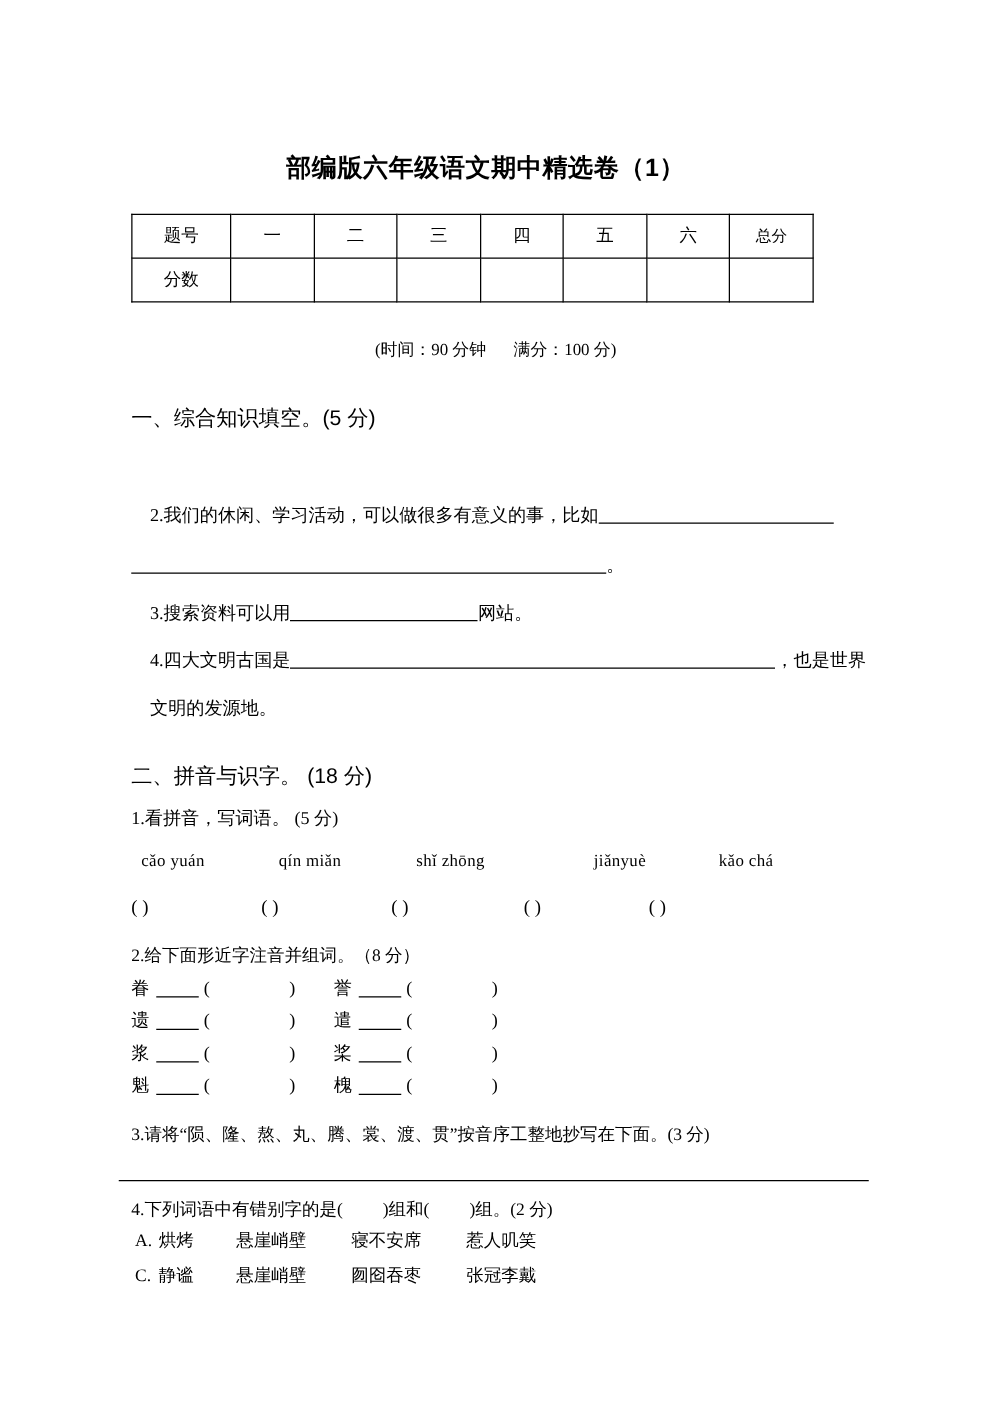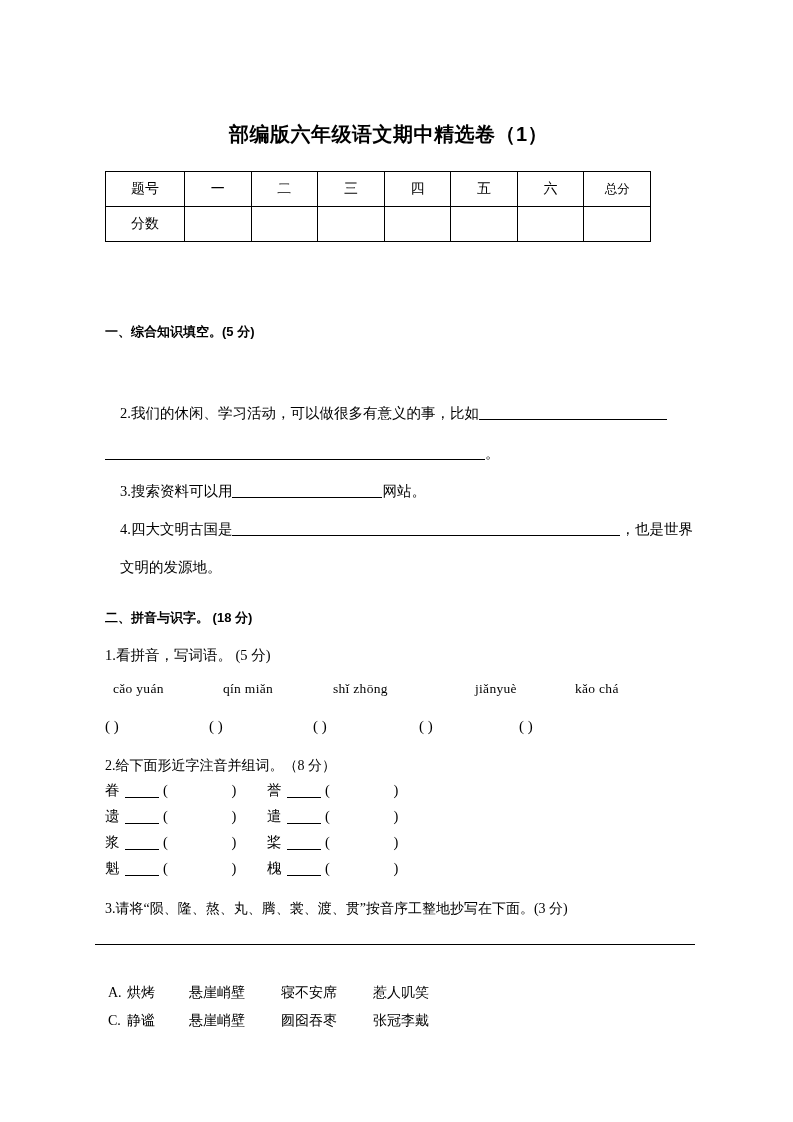--- a/index.html
+++ b/index.html
@@ -67,22 +67,22 @@
   .meta-line .gap { display: inline-block; width: 22px; }
 
   
   .row {
     position: absolute;
     font-size: 14.5px;
     line-height: 1.5;
     white-space: nowrap;
   }
   .section-head {
-    font-weight: bold;
-    font-size: 13px;
+    font-weight: normal;
+    font-size: 17px;
     font-family: "Liberation Sans", "DejaVu Sans", sans-serif;
   }
   .num { font-family: "Liberation Serif", "DejaVu Serif", serif; }
 
   
   .blank {
     display: inline-block;
     border-bottom: 1px solid #000;
     height: 1em;
     vertical-align: -2px;
@@ -190,20 +190,23 @@
       <td></td>
       <td></td>
       <td></td>
       <td></td>
       <td></td>
       <td></td>
     </tr>
   </tbody>
     </table>
 
+  <div class="meta-line">
+    <span>(时间：90 分钟</span><span class="gap"></span><span>满分：100 分)</span>
+  </div>
 
   <div class="row section-head" style="left:105px; top:322px;">一、综合知识填空。(5 分)</div>
 
 
   <div class="row" style="left:120px; top:403px;">
     <span class="num">2.</span><span>我们的休闲、学习活动，可以做很多有意义的事，比如</span><span class="blank" style="width:188px;"></span>
   </div>
   <div class="row" style="left:105px; top:443px;">
     <span class="blank" style="width:380px;"></span><span>。</span>
   </div>
@@ -260,20 +263,23 @@
       <span class="cell" style="left:0px;"><span class="hz">魁</span><span class="ul"></span><span class="brk">(&nbsp;)</span></span>
       <span class="cell" style="left:162px;"><span class="hz">槐</span><span class="ul"></span><span class="brk">(&nbsp;)</span></span>
     </div>
   </div>
 
   <div class="row" style="left:105px; top:898px; font-size:14px;">
     <span class="num">3.</span><span>请将“陨、隆、熬、丸、腾、裳、渡、贯”按音序工整地抄写在下面。(3 分)</span>
   </div>
   <div class="rule" style="left:95px; top:944px; width:600px;"></div>
 
+  <div class="row" style="left:105px; top:958px; font-size:14px;">
+    <span class="num">4.</span><span>下列词语中有错别字的是(</span><span style="display:inline-block;width:32px;"></span><span>)组和(</span><span style="display:inline-block;width:32px;"></span><span>)组。(2 分)</span>
+  </div>
 
   <div class="opts">
     <div class="opt">
       <span class="lab">A.</span><span class="w1">烘烤</span><span class="w2">悬崖峭壁</span><span class="w3">寝不安席</span><span>惹人叽笑</span>
     </div>
     <div class="opt">
       <span class="lab">C.</span><span class="w1">静谧</span><span class="w2">悬崖峭壁</span><span class="w3">囫囵吞枣</span><span>张冠李戴</span>
     </div>
   </div>
 

